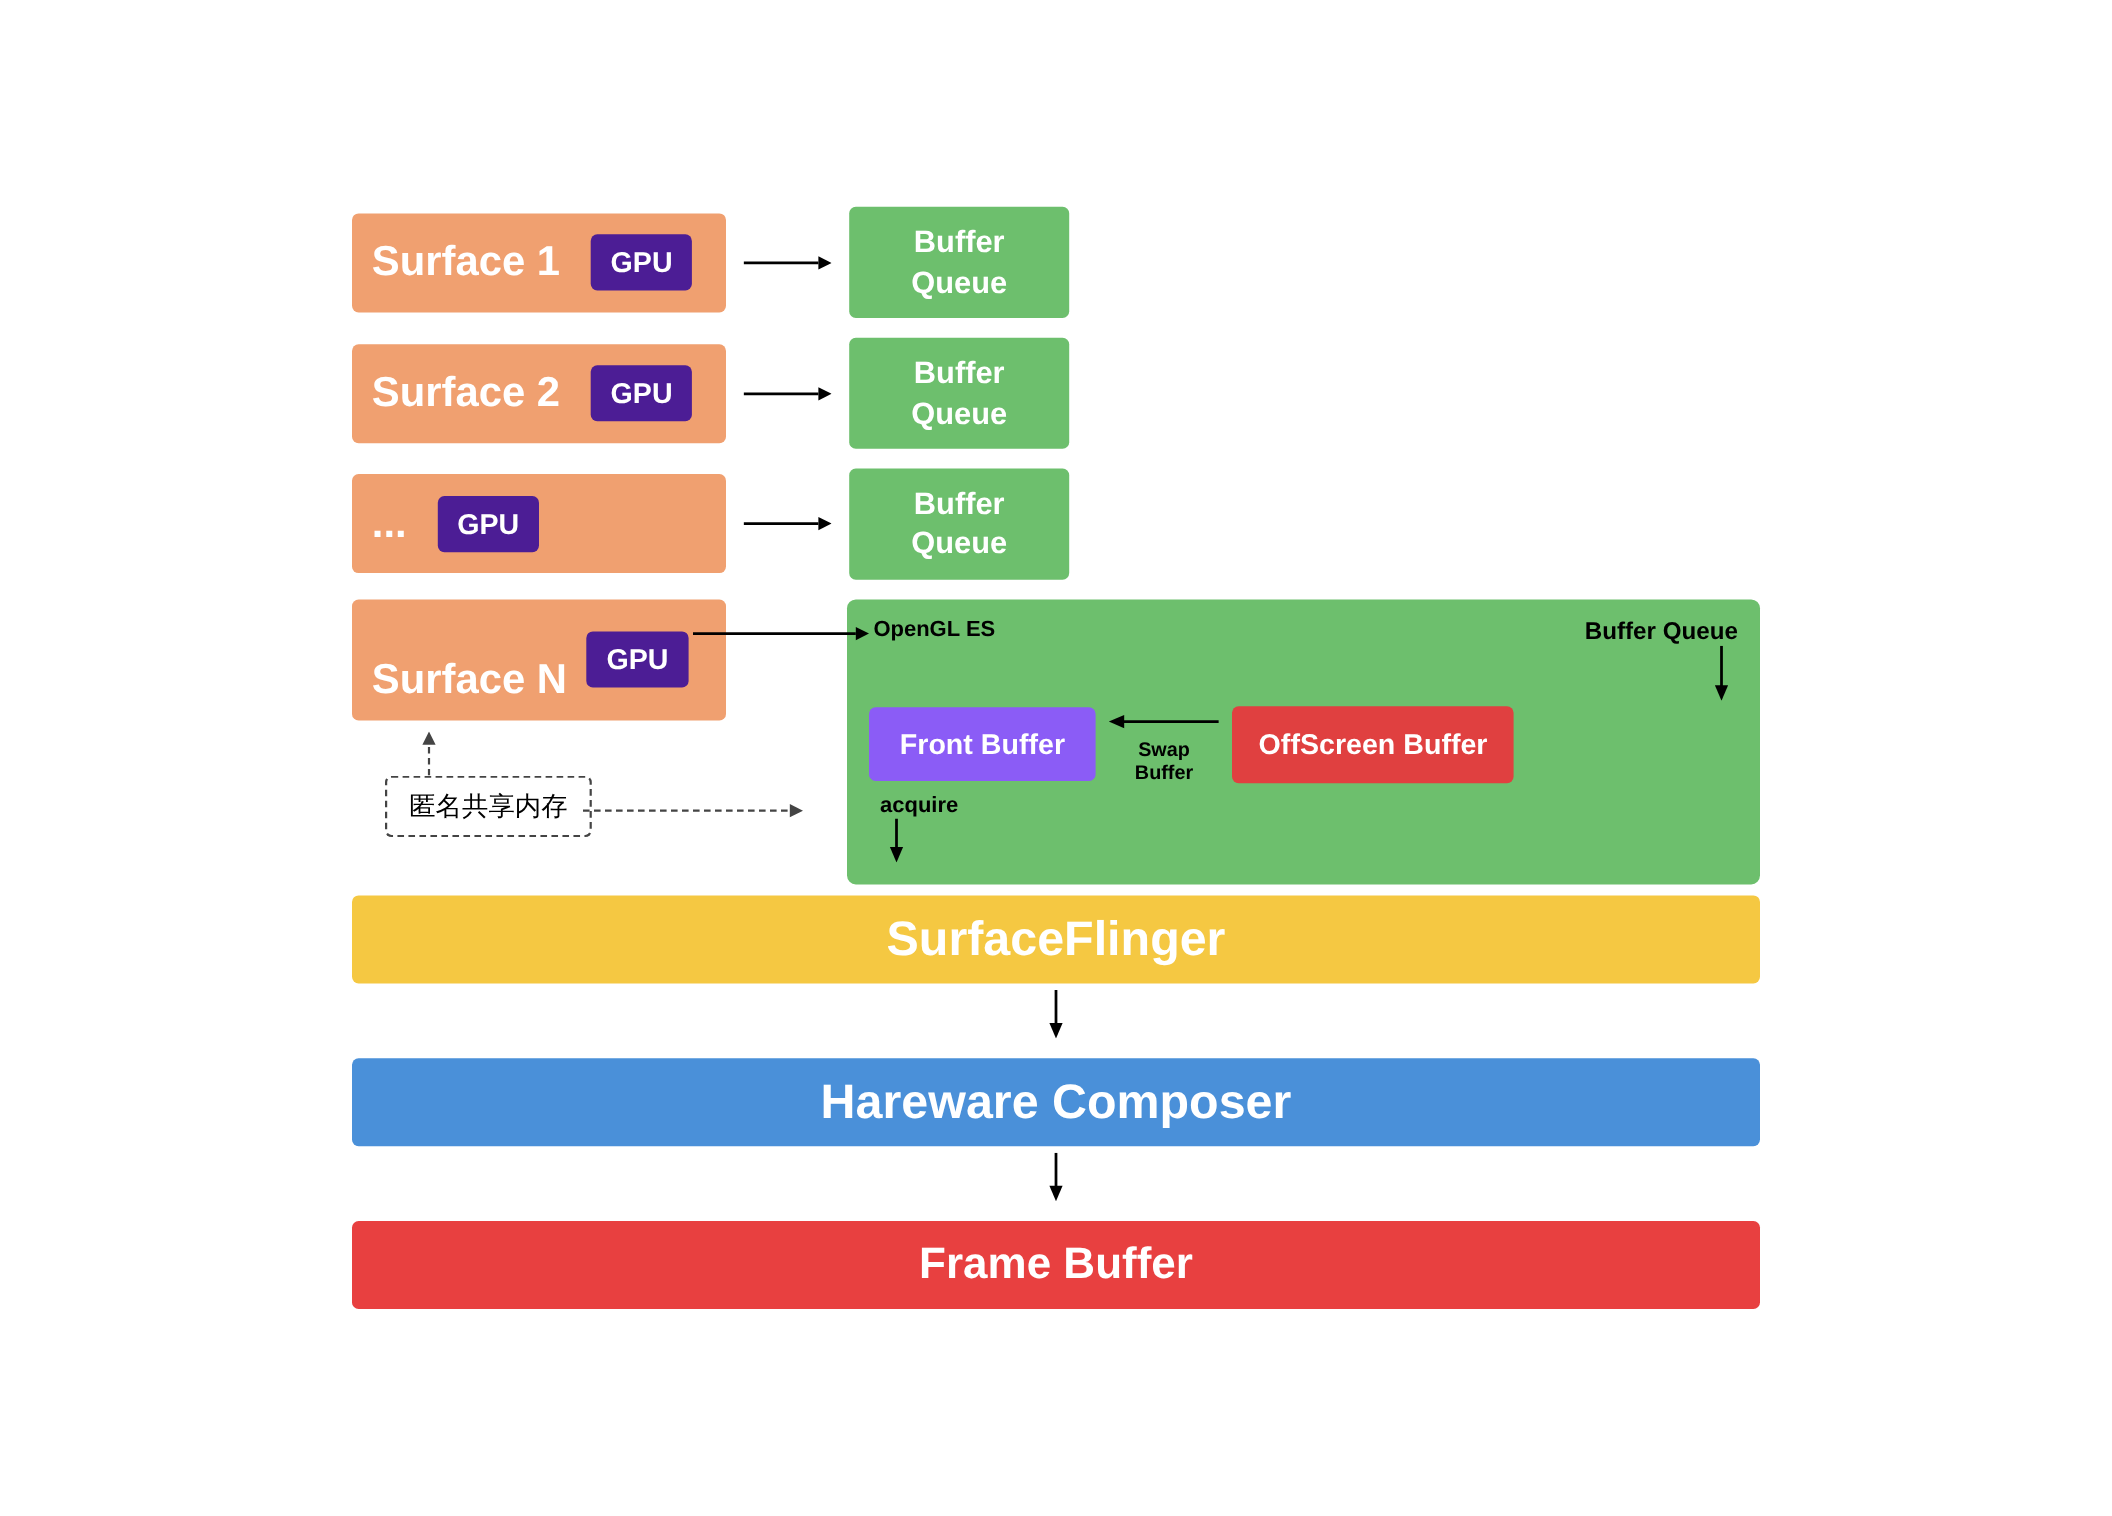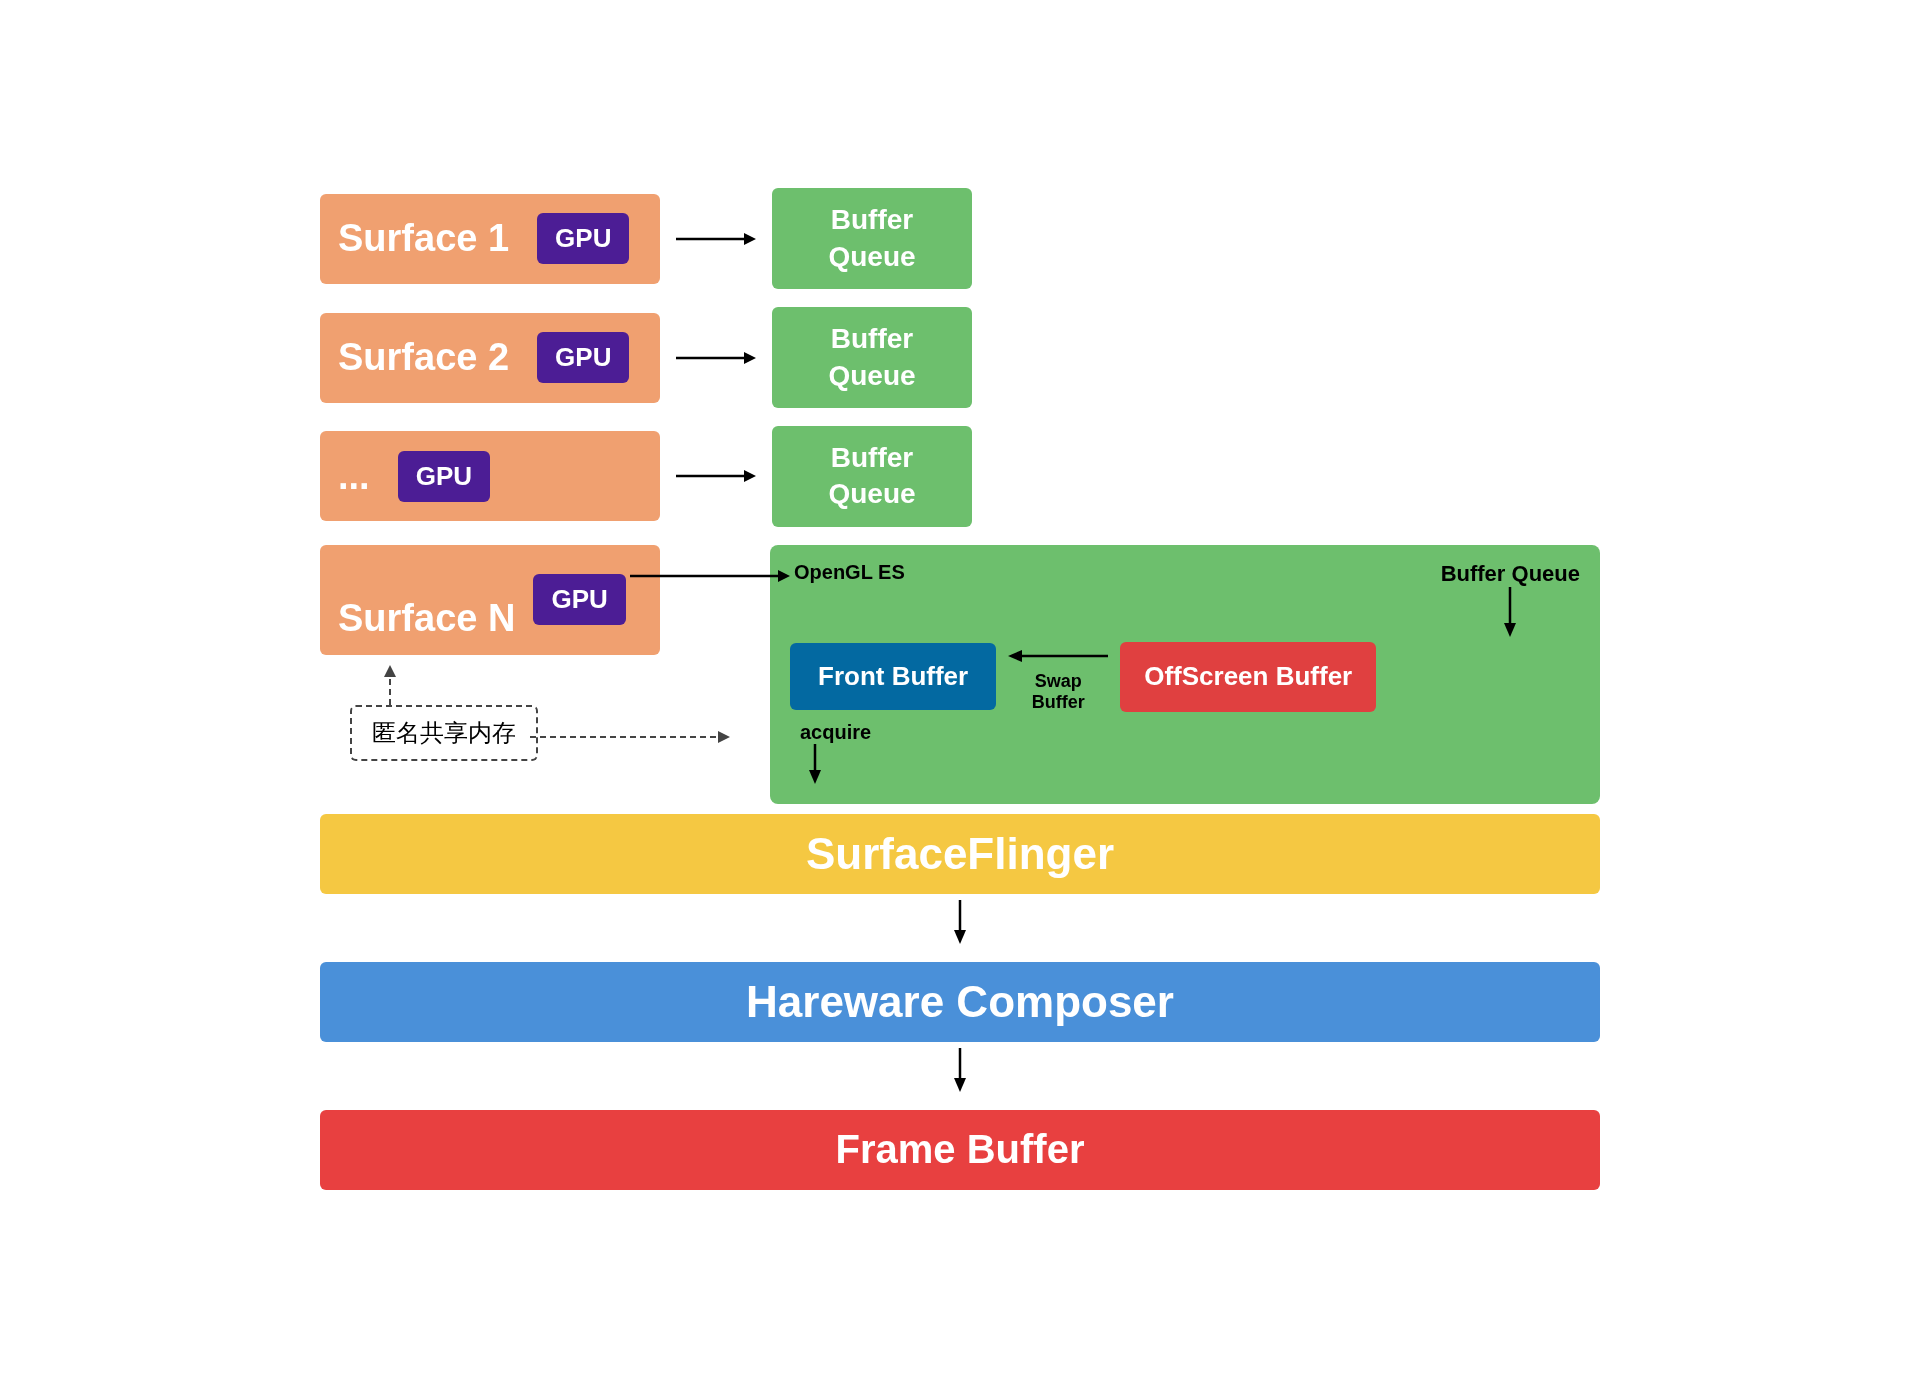--- a/index.html
+++ b/index.html
@@ -71,21 +71,21 @@
     .surface-n-box {
       background: #f0a070;
       border-radius: 6px;
       display: flex;
       align-items: center;
       padding: 0 18px;
       height: 110px;
       min-width: 340px;
     }
     .front-buffer-box {
-      background: #0369a1;
+      background: #8b5cf6;
       border-radius: 6px;
       color: white;
       font-size: 26px;
       font-weight: bold;
       text-align: center;
       padding: 18px 28px;
       min-width: 200px;
     }
     .offscreen-buffer-box {
       background: #e04040;
@@ -247,21 +247,21 @@
 
           <div style="display:flex; align-items:center; margin-bottom: 6px; margin-left:-160px;">
             <svg width="160" height="30">
               <line x1="0" y1="15" x2="148" y2="15" stroke="#000" stroke-width="2.5"></line>
               <polygon points="148,9 160,15 148,21" fill="#000"></polygon>
             </svg>
           </div>
           <span style="font-size:20px; font-weight:bold; color:#000; margin-left:4px;">OpenGL ES</span>
         </div>
 
-        <div style="display:flex; flex-direction:column; align-items:center;">
+        <div style="display:flex; flex-direction:column; align-items:flex-end;">
           <span style="font-size:22px; font-weight:bold; color:#000;">Buffer Queue</span>
           <svg width="30" height="50">
             <line x1="15" y1="0" x2="15" y2="38" stroke="#000" stroke-width="2.5"></line>
             <polygon points="9,36 15,50 21,36" fill="#000"></polygon>
           </svg>
         </div>
       </div>
 
       <div style="display:flex; align-items:center; margin-top:4px;">
         <div class="front-buffer-box">

